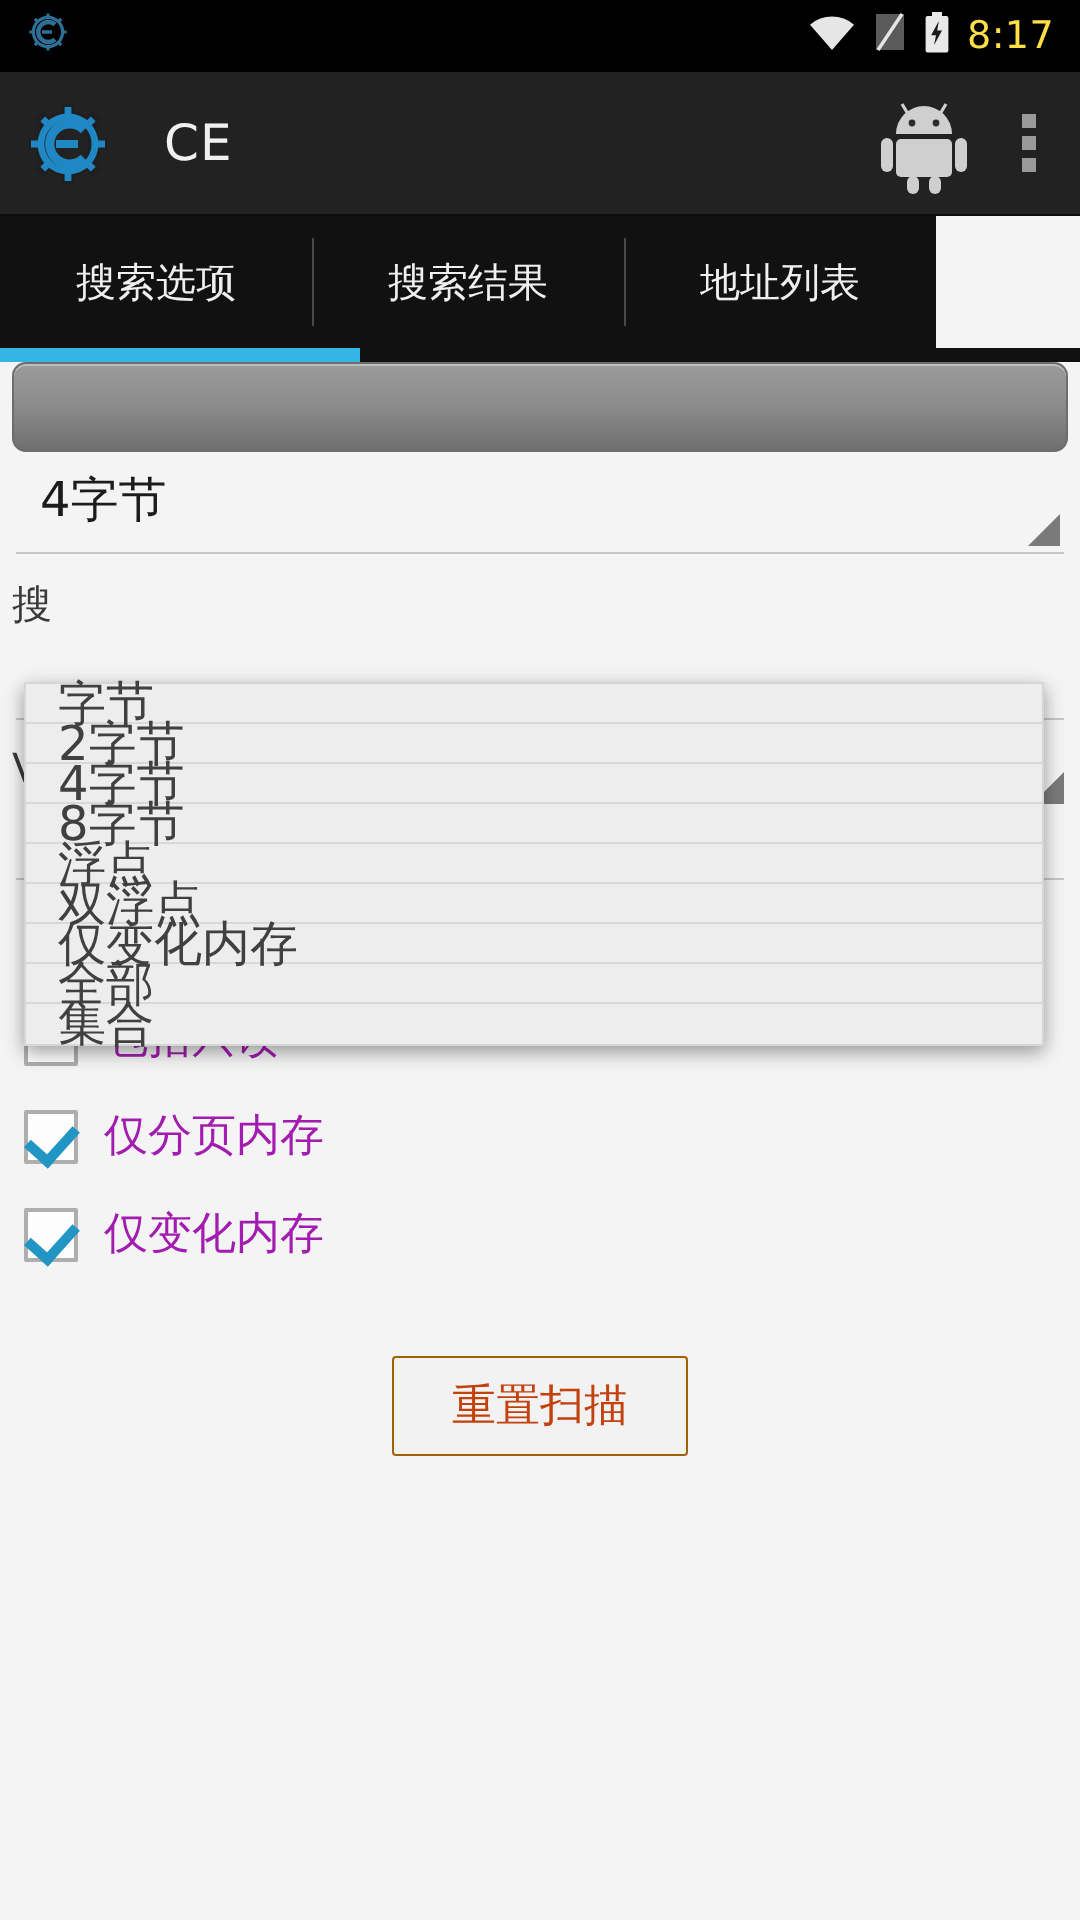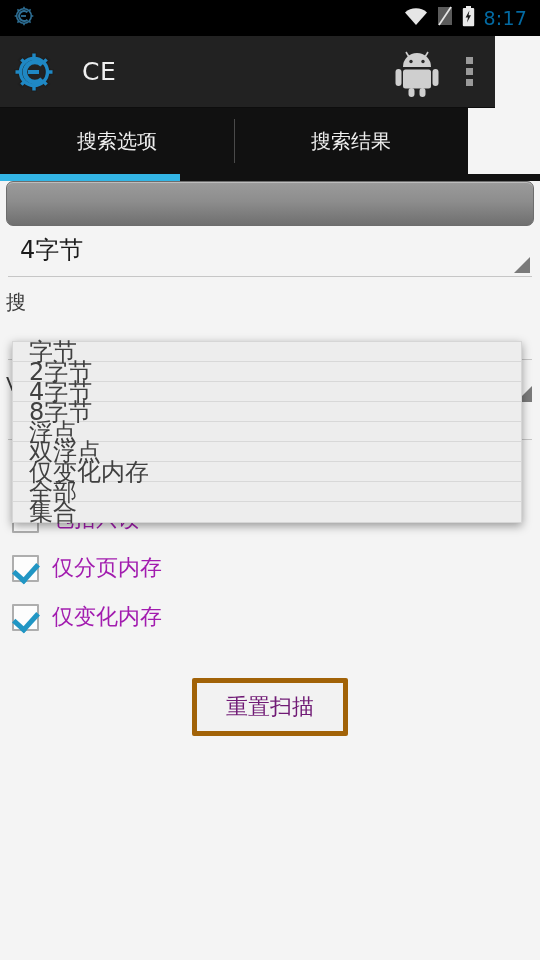--- a/index.html
+++ b/index.html
@@ -11,25 +11,25 @@
   }
   #screen { position: relative; width: 540px; height: 960px; background: #f4f4f4; }
 
   
   .statusbar {
     position: absolute; left: 0; top: 0; width: 540px; height: 36px;
     background: #000; display: flex; align-items: center;
   }
   .sb-left { width: 60px; display: flex; align-items: center; padding-left: 12px; }
   .sb-right { margin-left: auto; display: flex; align-items: center; gap: 9px; padding-right: 13px; }
-  .sb-clock { color: #0369a1; font-size: 19px; letter-spacing: .2px; }
+  .sb-clock { color: #fde047; font-size: 19px; letter-spacing: .2px; }
 
   
   .actionbar {
-    position: absolute; left: 0; top: 36px; width: 495px; height: 72px;
+    position: absolute; left: 0; top: 36px; width: 540px; height: 72px;
     background: #222222; display: flex; align-items: center;
     border-bottom: 1px solid #0d0d0d;
   }
   .ab-title { color: #f0f0f0; font-size: 25px; margin-left: 14px; letter-spacing: .5px; }
   .ab-spacer { flex: 1; }
   .ab-icon { padding: 0 12px; display: flex; align-items: center; }
   .overflow { display: flex; flex-direction: column; gap: 4px; padding: 0 22px 0 14px; }
   .overflow i { display: block; width: 7px; height: 7px; background: #9a9a9a; }
 
   
@@ -105,21 +105,21 @@
 
   .edit-inline {
     margin-left: 14px; width: 140px; border-bottom: 1px solid #bdbdbd;
     border-left: 1px solid #bdbdbd; border-right: 1px solid #bdbdbd;
     height: 30px; font-size: 22px; color: #1c1c1c; padding-left: 6px;
     display: flex; align-items: flex-start;
   }
 
   .reset-wrap { display: flex; justify-content: center; margin-top: 40px; }
   .reset-btn {
-    border: 5px solid #a16207; background: #f2f2f2; color: #701a75;
+    border: 1px solid #a16207; background: #f2f2f2; color: #c2410c;
     font-size: 22px; padding: 9px 29px; border-radius: 2px;
   }
 
   
   .popup {
     position: absolute; left: 12px; top: 341px; width: 510px;
     background: #ededed; border: 1px solid #d6d6d6;
     box-shadow: 0 3px 9px rgba(0,0,0,.38);
     z-index: 40;
   }
@@ -219,20 +219,23 @@
     </span>
   </div>
 
   <div class="tabbar">
     <div class="tab">
       <span>搜索选项</span>
     </div>
     <div class="tab">
       <span>搜索结果</span>
     </div>
+    <div class="tab">
+      <span>地址列表</span>
+    </div>
   </div>
   <div class="tab-underline-rest"></div>
   <div class="tab-underline" id="tabAccent" style="background: rgb(51, 181, 229);"></div>
 
   <div class="content">
 
 
     <div class="proc-button"></div>
 
 

